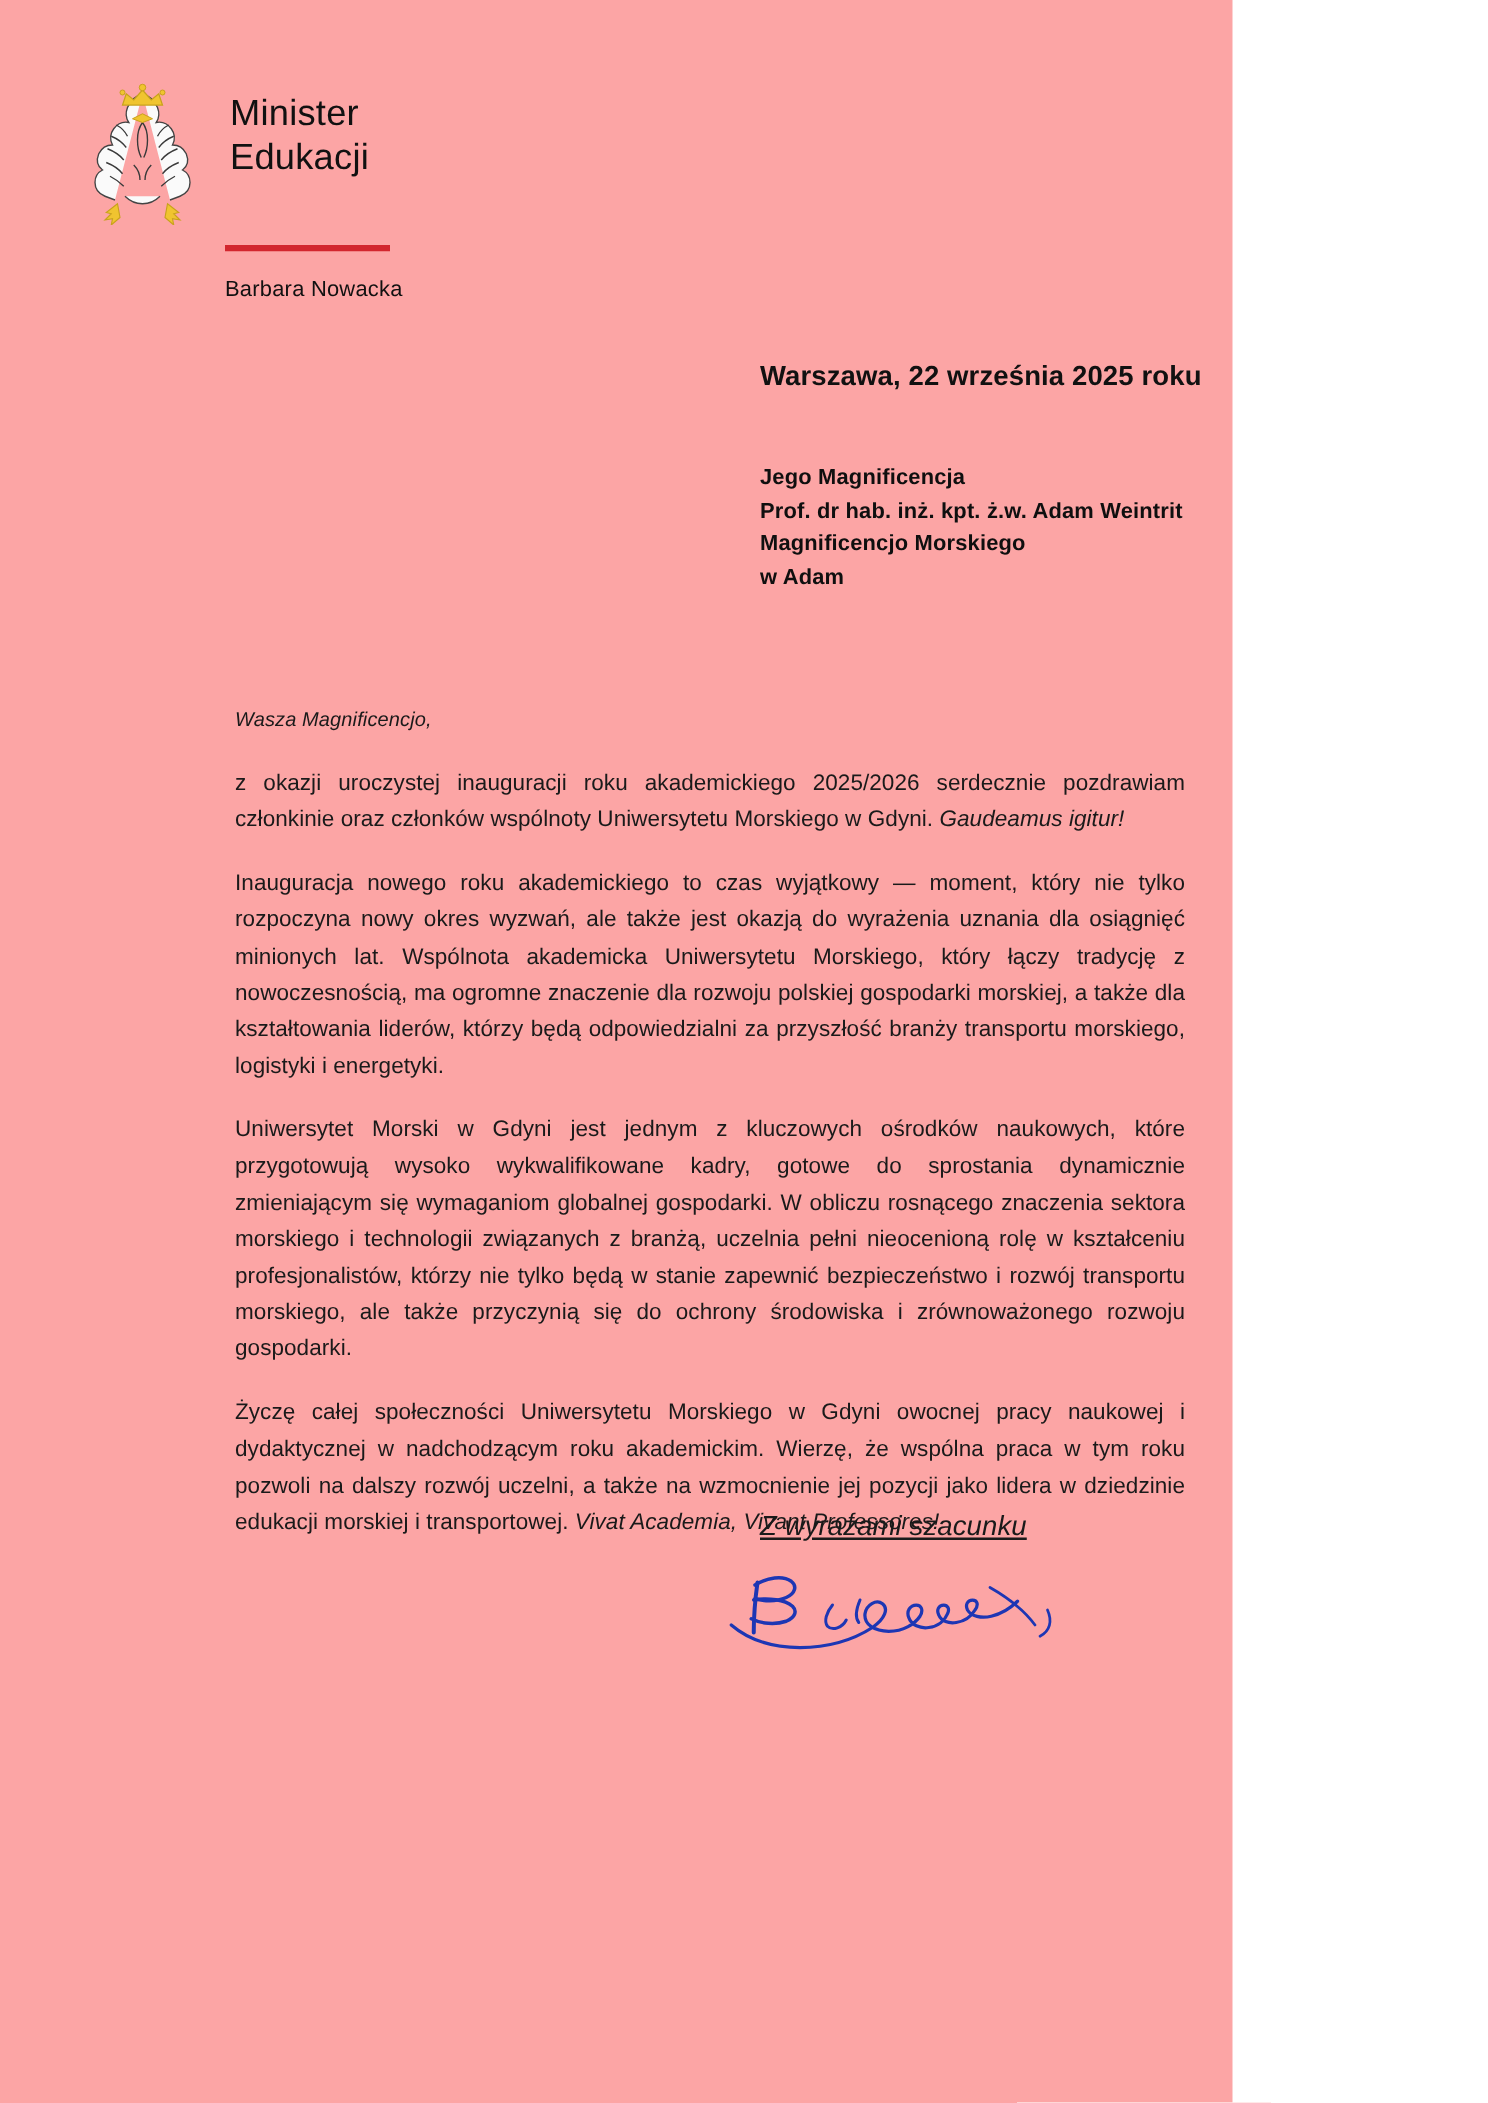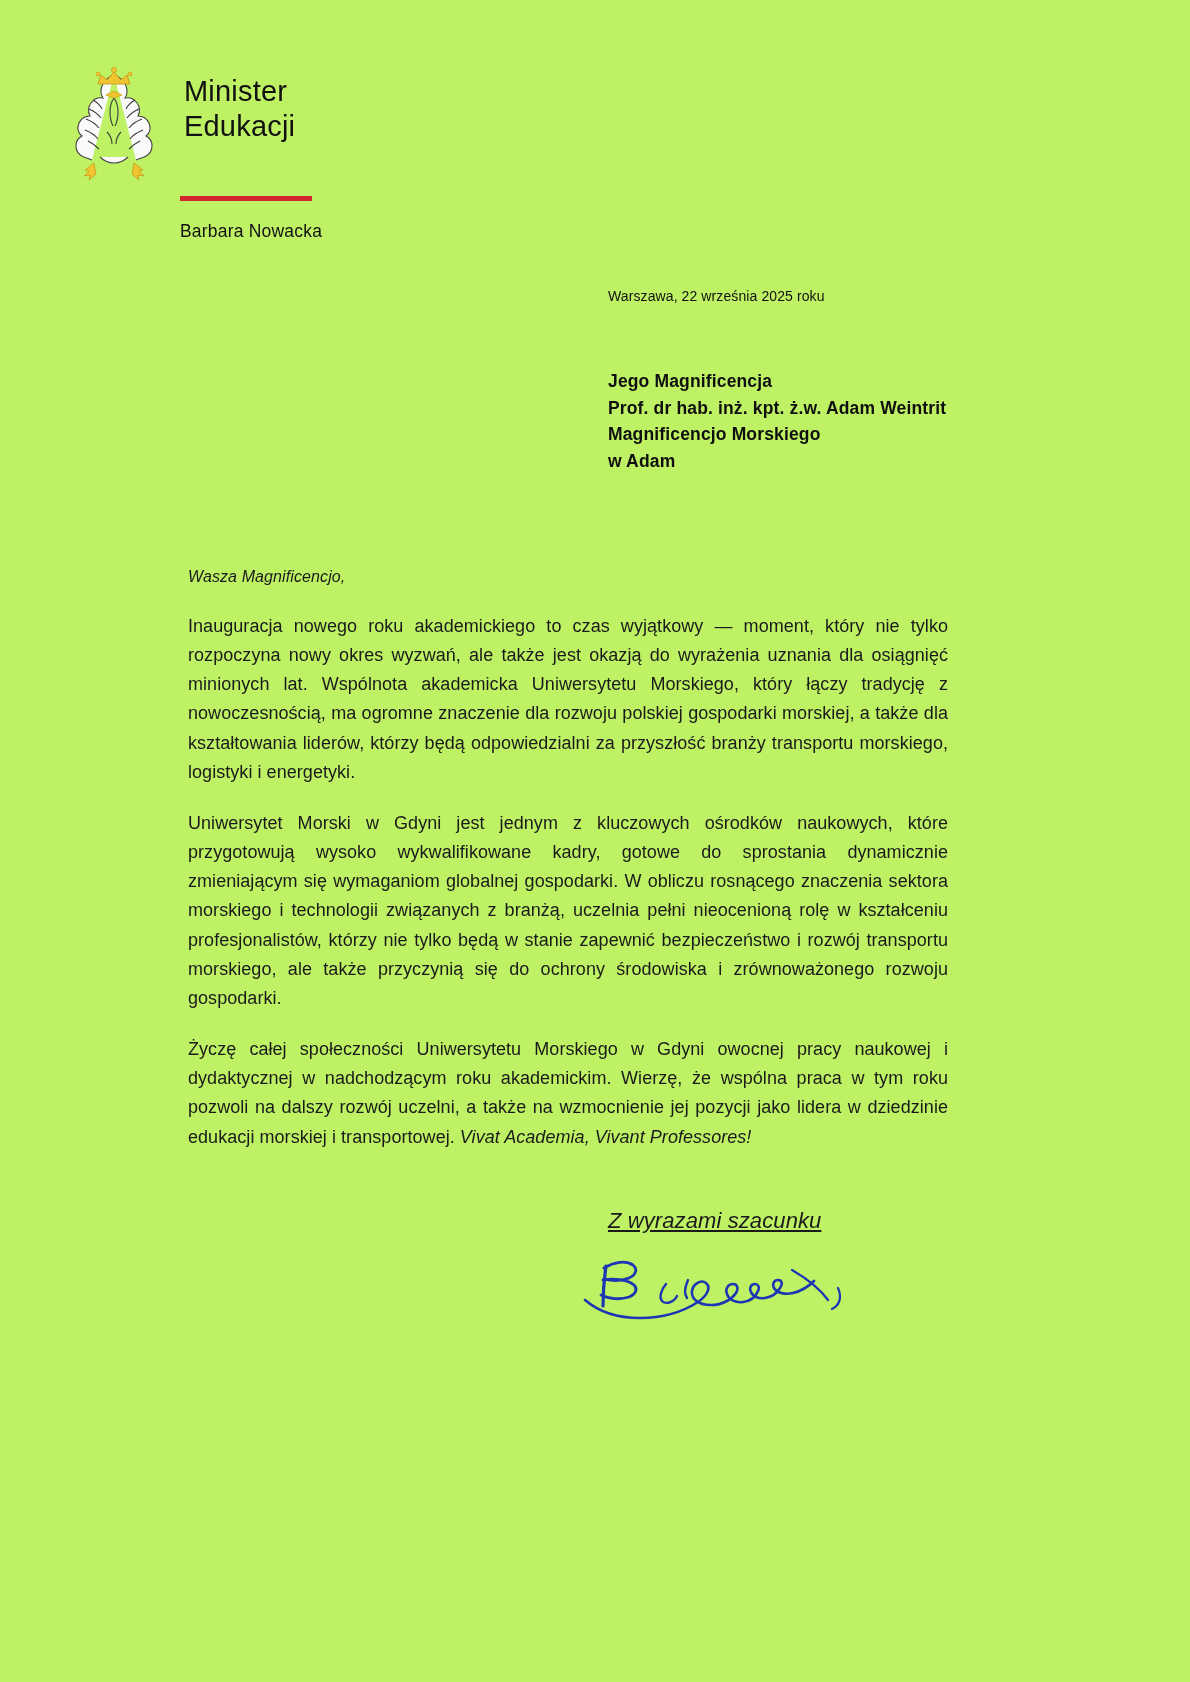--- a/index.html
+++ b/index.html
@@ -6,23 +6,23 @@
     margin: 0;
     padding: 0;
     background: #ffffff;
   }
   body {
     font-family: "Liberation Sans", sans-serif;
     color: #1a1a1a;
   }
   .page {
     position: relative;
-    width: 1190px;
+    width: 986px;
     height: 1682px;
-    background: #bef264;
+    background: #fca5a5;
     overflow: hidden;
   }
 
   
   .letterhead {
     position: absolute;
     left: 60px;
     top: 62px;
     width: 420px;
   }
@@ -59,23 +59,24 @@
     font-size: 17.5px;
     letter-spacing: 0.2px;
     color: #111111;
   }
 
   
   .date {
     position: absolute;
     left: 608px;
     top: 288px;
-    font-size: 14px;
+    font-size: 22px;
     color: #111111;
     letter-spacing: 0.1px;
+    font-weight: bold;
   }
 
   
   .addressee {
     position: absolute;
     left: 608px;
     top: 368px;
     font-size: 17.5px;
     font-weight: bold;
     line-height: 1.52;
@@ -178,20 +179,21 @@
   <div class="addressee">
     <div>Jego Magnificencja</div>
     <div>Prof. dr hab. inż. kpt. ż.w. Adam Weintrit</div>
     <div>Magnificencjo Morskiego</div>
     <div>w Adam</div>
   </div>
 
   <div class="body-wrap">
     <div class="salutation">Wasza Magnificencjo,</div>
 
+    <p class="para"><span>z okazji uroczystej inauguracji roku akademickiego 2025/2026 serdecznie pozdrawiam członkinie oraz członków wspólnoty Uniwersytetu Morskiego w Gdyni. </span><span class="it">Gaudeamus igitur!</span></p>
 
     <p class="para">Inauguracja nowego roku akademickiego to czas wyjątkowy — moment, który nie tylko rozpoczyna nowy okres wyzwań, ale także jest okazją do wyrażenia uznania dla osiągnięć minionych lat. Wspólnota akademicka Uniwersytetu Morskiego, który łączy tradycję z nowoczesnością, ma ogromne znaczenie dla rozwoju polskiej gospodarki morskiej, a także dla kształtowania liderów, którzy będą odpowiedzialni za przyszłość branży transportu morskiego, logistyki i energetyki.</p>
 
     <p class="para">Uniwersytet Morski w Gdyni jest jednym z kluczowych ośrodków naukowych, które przygotowują wysoko wykwalifikowane kadry, gotowe do sprostania dynamicznie zmieniającym się wymaganiom globalnej gospodarki. W obliczu rosnącego znaczenia sektora morskiego i technologii związanych z branżą, uczelnia pełni nieocenioną rolę w kształceniu profesjonalistów, którzy nie tylko będą w stanie zapewnić bezpieczeństwo i rozwój transportu morskiego, ale także przyczynią się do ochrony środowiska i zrównoważonego rozwoju gospodarki.</p>
 
     <p class="para"><span>Życzę całej społeczności Uniwersytetu Morskiego w Gdyni owocnej pracy naukowej i dydaktycznej w nadchodzącym roku akademickim. Wierzę, że wspólna praca w tym roku pozwoli na dalszy rozwój uczelni, a także na wzmocnienie jej pozycji jako lidera w dziedzinie edukacji morskiej i transportowej. </span><span class="it">Vivat Academia, Vivant Professores!</span></p>
   </div>
 
   <div class="closing">Z wyrazami szacunku</div>
   <span class="signature">

